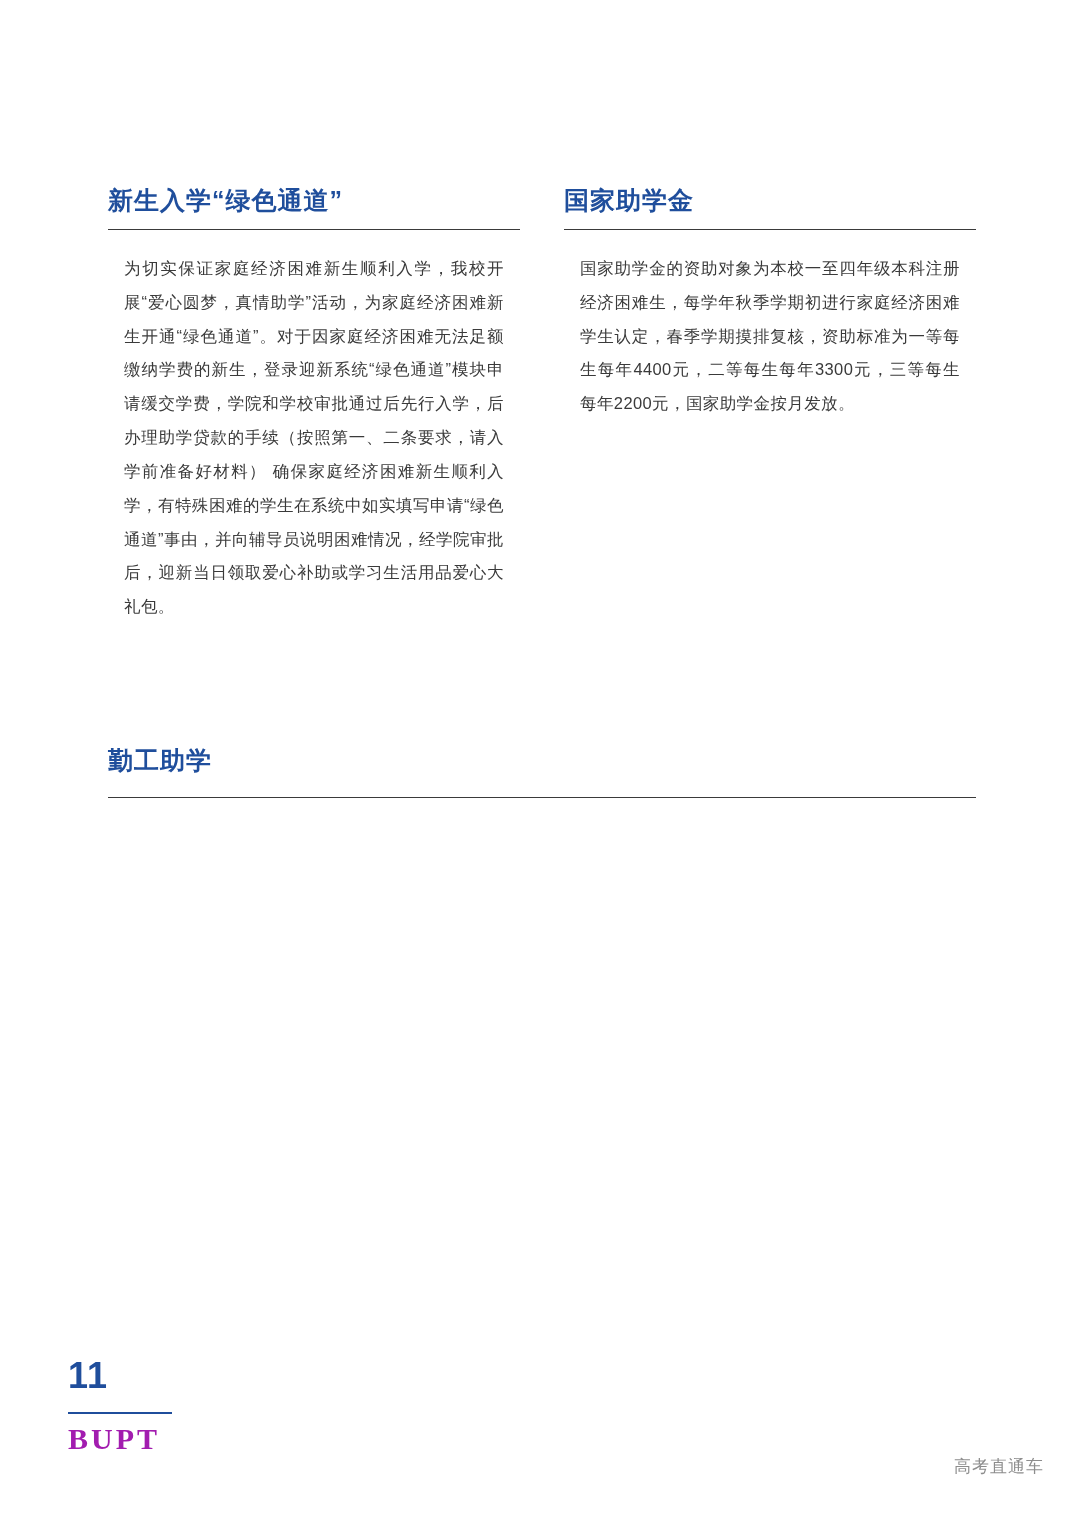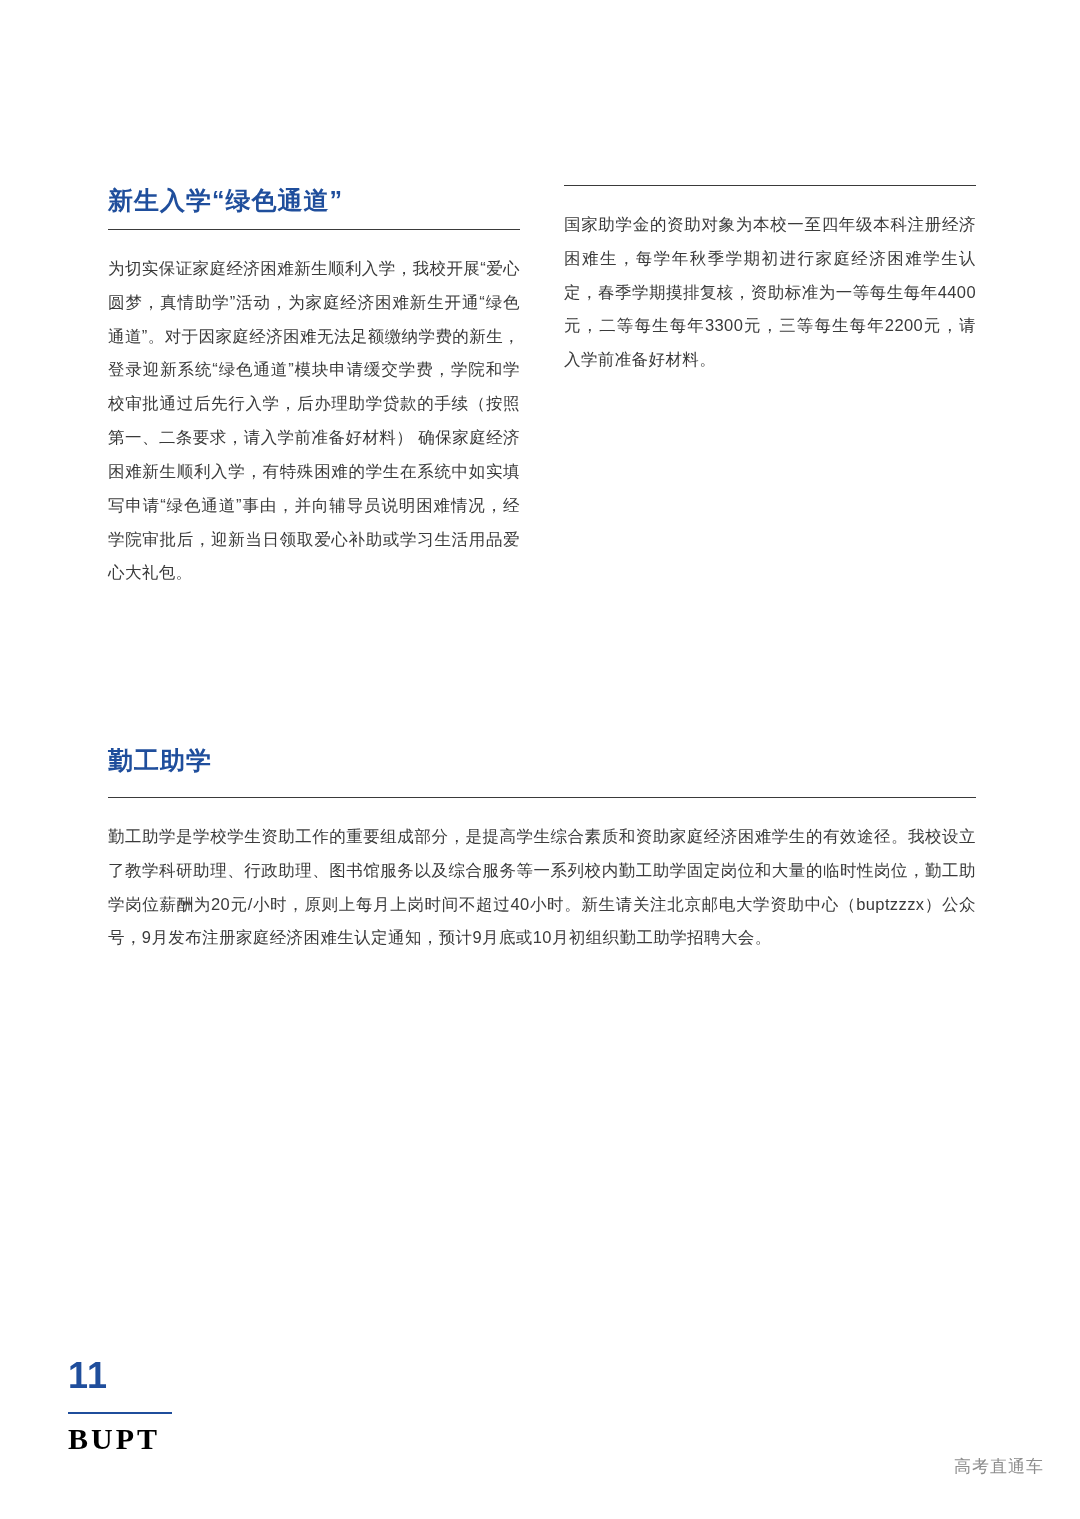--- a/index.html
+++ b/index.html
@@ -47,21 +47,21 @@
     background: #3a3a3a;
     width: 100%;
     margin-bottom: 22px;
   }
   .body-text {
     color: #3a3a3a;
     font-size: 16.5px;
     line-height: 2.05;
     text-align: justify;
     letter-spacing: 0.4px;
-    margin: 0;
+    margin: 16px;
   }
   .full-section {
     position: absolute;
     left: 108px;
     top: 745px;
     width: 868px;
   }
   .full-section .section-title {
     font-size: 25px;
     margin-bottom: 22px;
@@ -73,21 +73,21 @@
     color: #1f4e9c;
     font-size: 36px;
     font-weight: bold;
     letter-spacing: 1px;
     text-align: right;
   }
   .logo {
     position: absolute;
     left: 68px;
     top: 1422px;
-    color: #000000;
+    color: #a21caf;
     font-size: 30px;
     font-weight: bold;
     letter-spacing: 3px;
     font-family: "Liberation Serif", serif;
     text-align: right;
   }
   .logo-bar {
     position: absolute;
     left: 68px;
     top: 1412px;
@@ -112,30 +112,30 @@
 
   <div class="columns">
 
     <div class="col">
       <h2 class="section-title">新生入学“绿色通道”</h2>
       <div class="rule"></div>
       <p class="body-text">为切实保证家庭经济困难新生顺利入学，我校开展“爱心圆梦，真情助学”活动，为家庭经济困难新生开通“绿色通道”。对于因家庭经济困难无法足额缴纳学费的新生，登录迎新系统“绿色通道”模块申请缓交学费，学院和学校审批通过后先行入学，后办理助学贷款的手续（按照第一、二条要求，请入学前准备好材料） 确保家庭经济困难新生顺利入学，有特殊困难的学生在系统中如实填写申请“绿色通道”事由，并向辅导员说明困难情况，经学院审批后，迎新当日领取爱心补助或学习生活用品爱心大礼包。</p>
     </div>
 
     <div class="col">
+      <h2 class="section-title">国家助学金</h2>
       <div class="rule"></div>
-      <p class="body-text">国家助学金的资助对象为本校一至四年级本科注册经济困难生，每学年秋季学期初进行家庭经济困难学生认定，春季学期摸排复核，资助标准为一等每生每年4400元，二等每生每年3300元，三等每生每年2200元，请入学前准备好材料。</p>
+      <p class="body-text">国家助学金的资助对象为本校一至四年级本科注册经济困难生，每学年秋季学期初进行家庭经济困难学生认定，春季学期摸排复核，资助标准为一等每生每年4400元，二等每生每年3300元，三等每生每年2200元，国家助学金按月发放。</p>
     </div>
 
   </div>
 
   <div class="full-section">
     <h2 class="section-title">勤工助学</h2>
     <div class="rule"></div>
-    <p class="body-text">勤工助学是学校学生资助工作的重要组成部分，是提高学生综合素质和资助家庭经济困难学生的有效途径。我校设立了教学科研助理、行政助理、图书馆服务以及综合服务等一系列校内勤工助学固定岗位和大量的临时性岗位，勤工助学岗位薪酬为20元/小时，原则上每月上岗时间不超过40小时。新生请关注北京邮电大学资助中心（buptzzzx）公众号，9月发布注册家庭经济困难生认定通知，预计9月底或10月初组织勤工助学招聘大会。</p>
   </div>
 
   <div class="page-number">11</div>
   <div class="logo-bar"></div>
   <div class="logo">BUPT</div>
   <div class="watermark">高考直通车</div>
 
 </div>
 
 </body></html>

